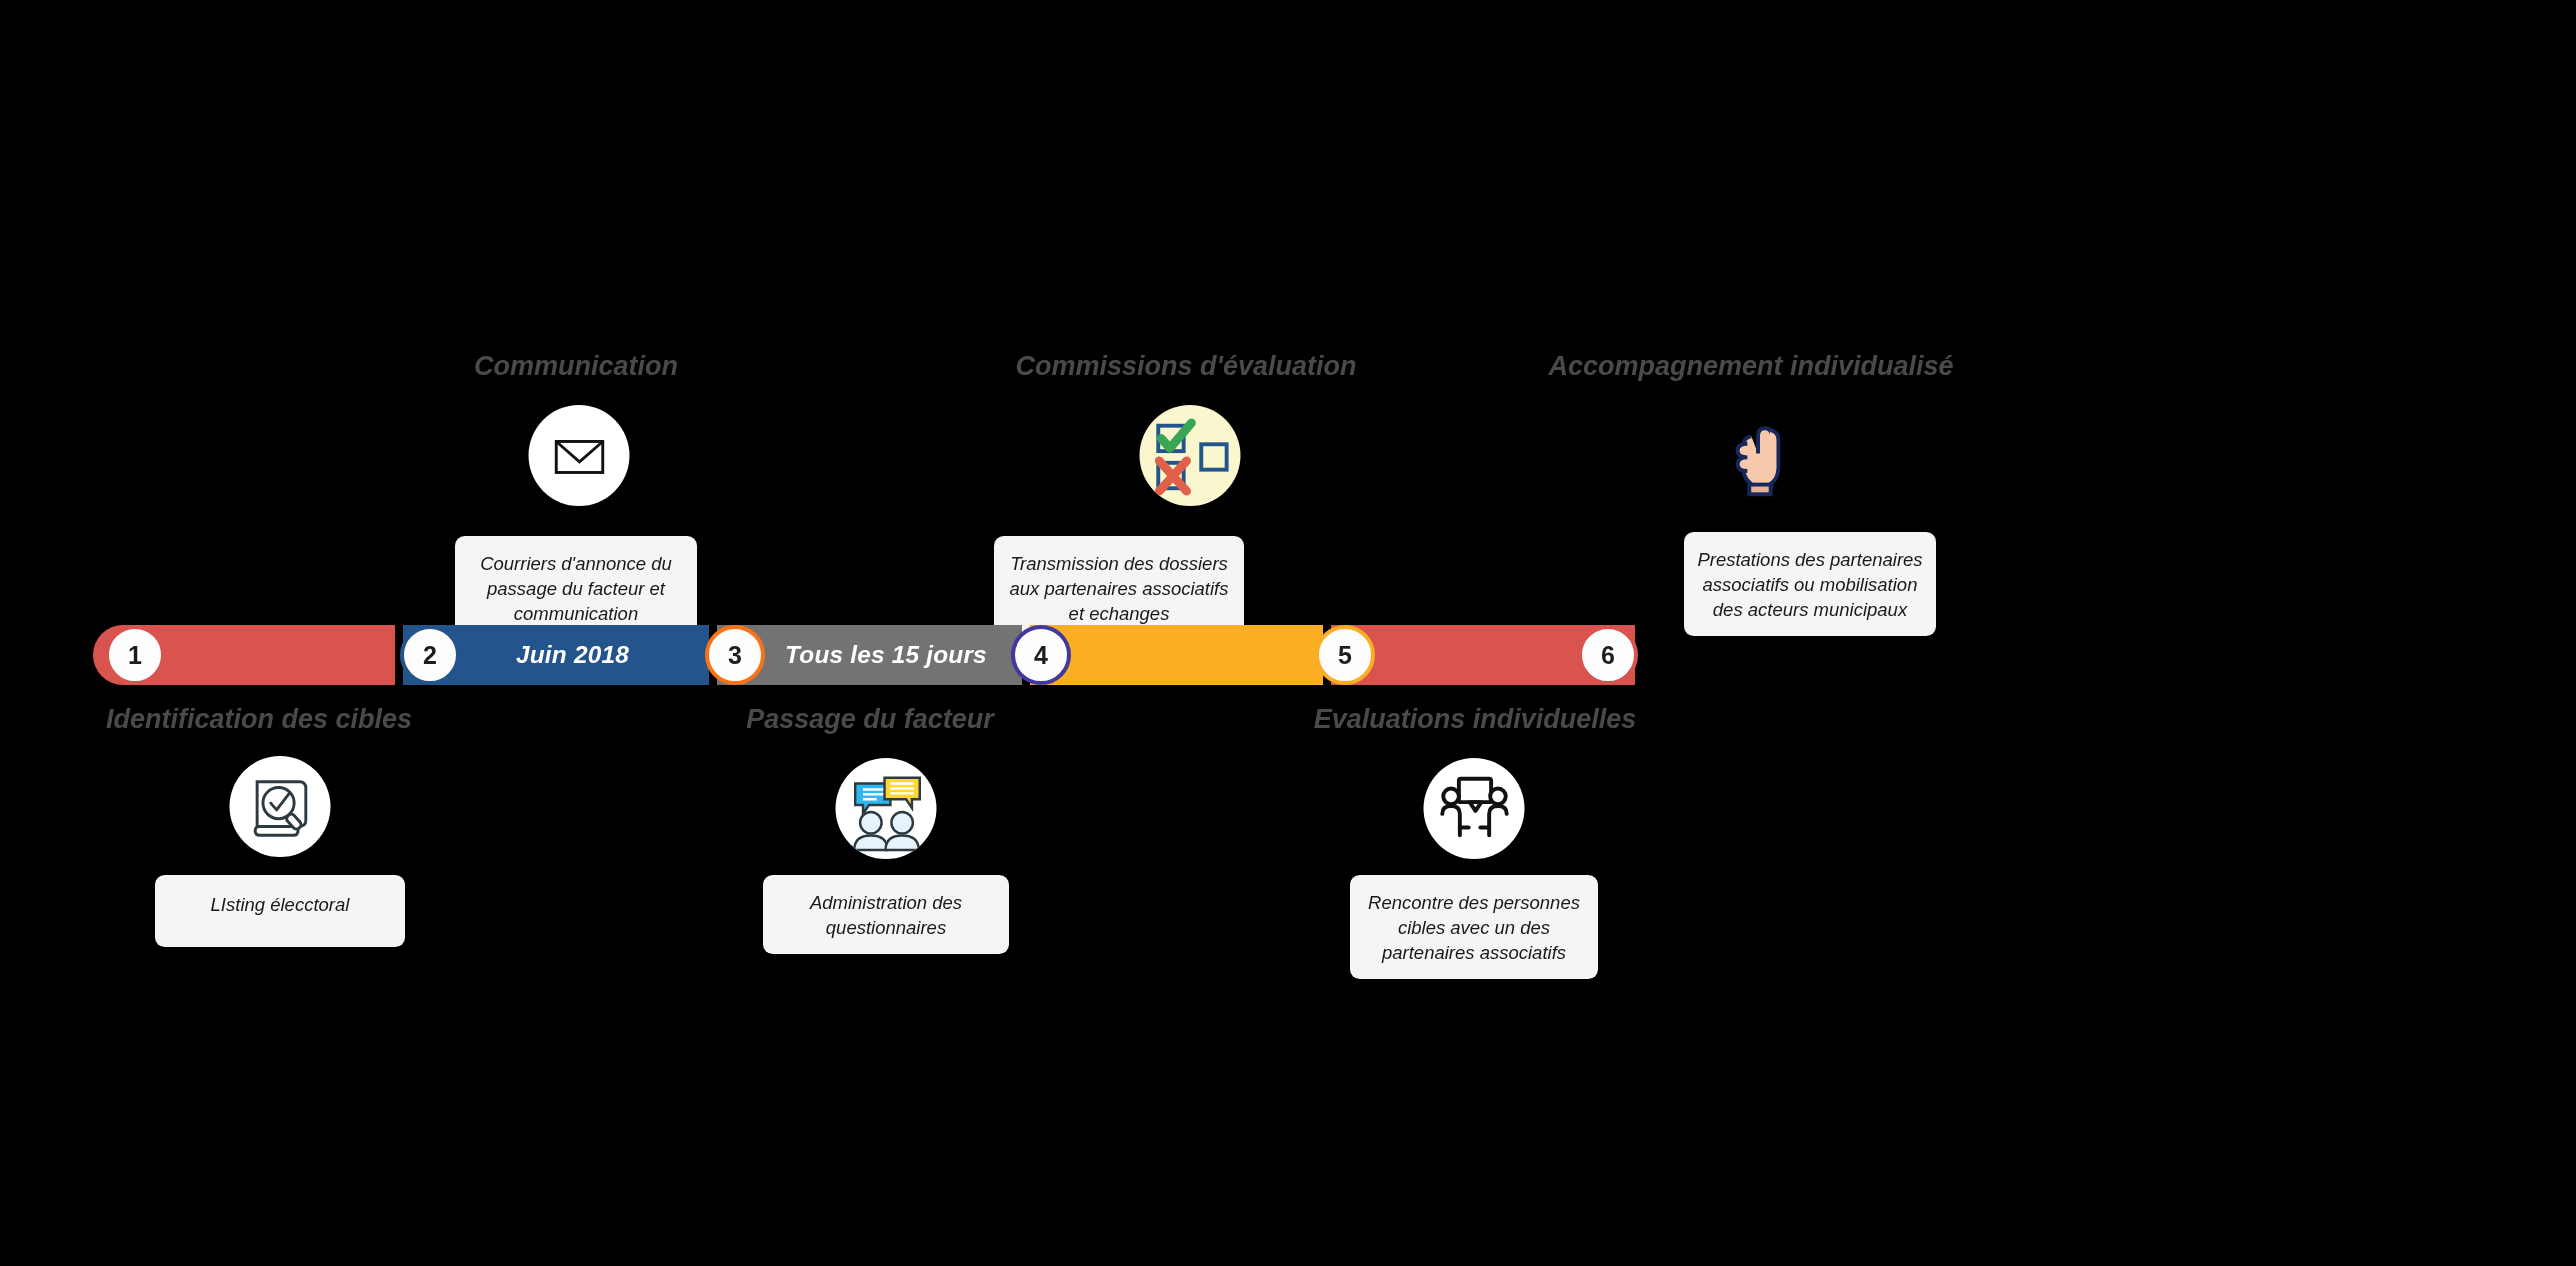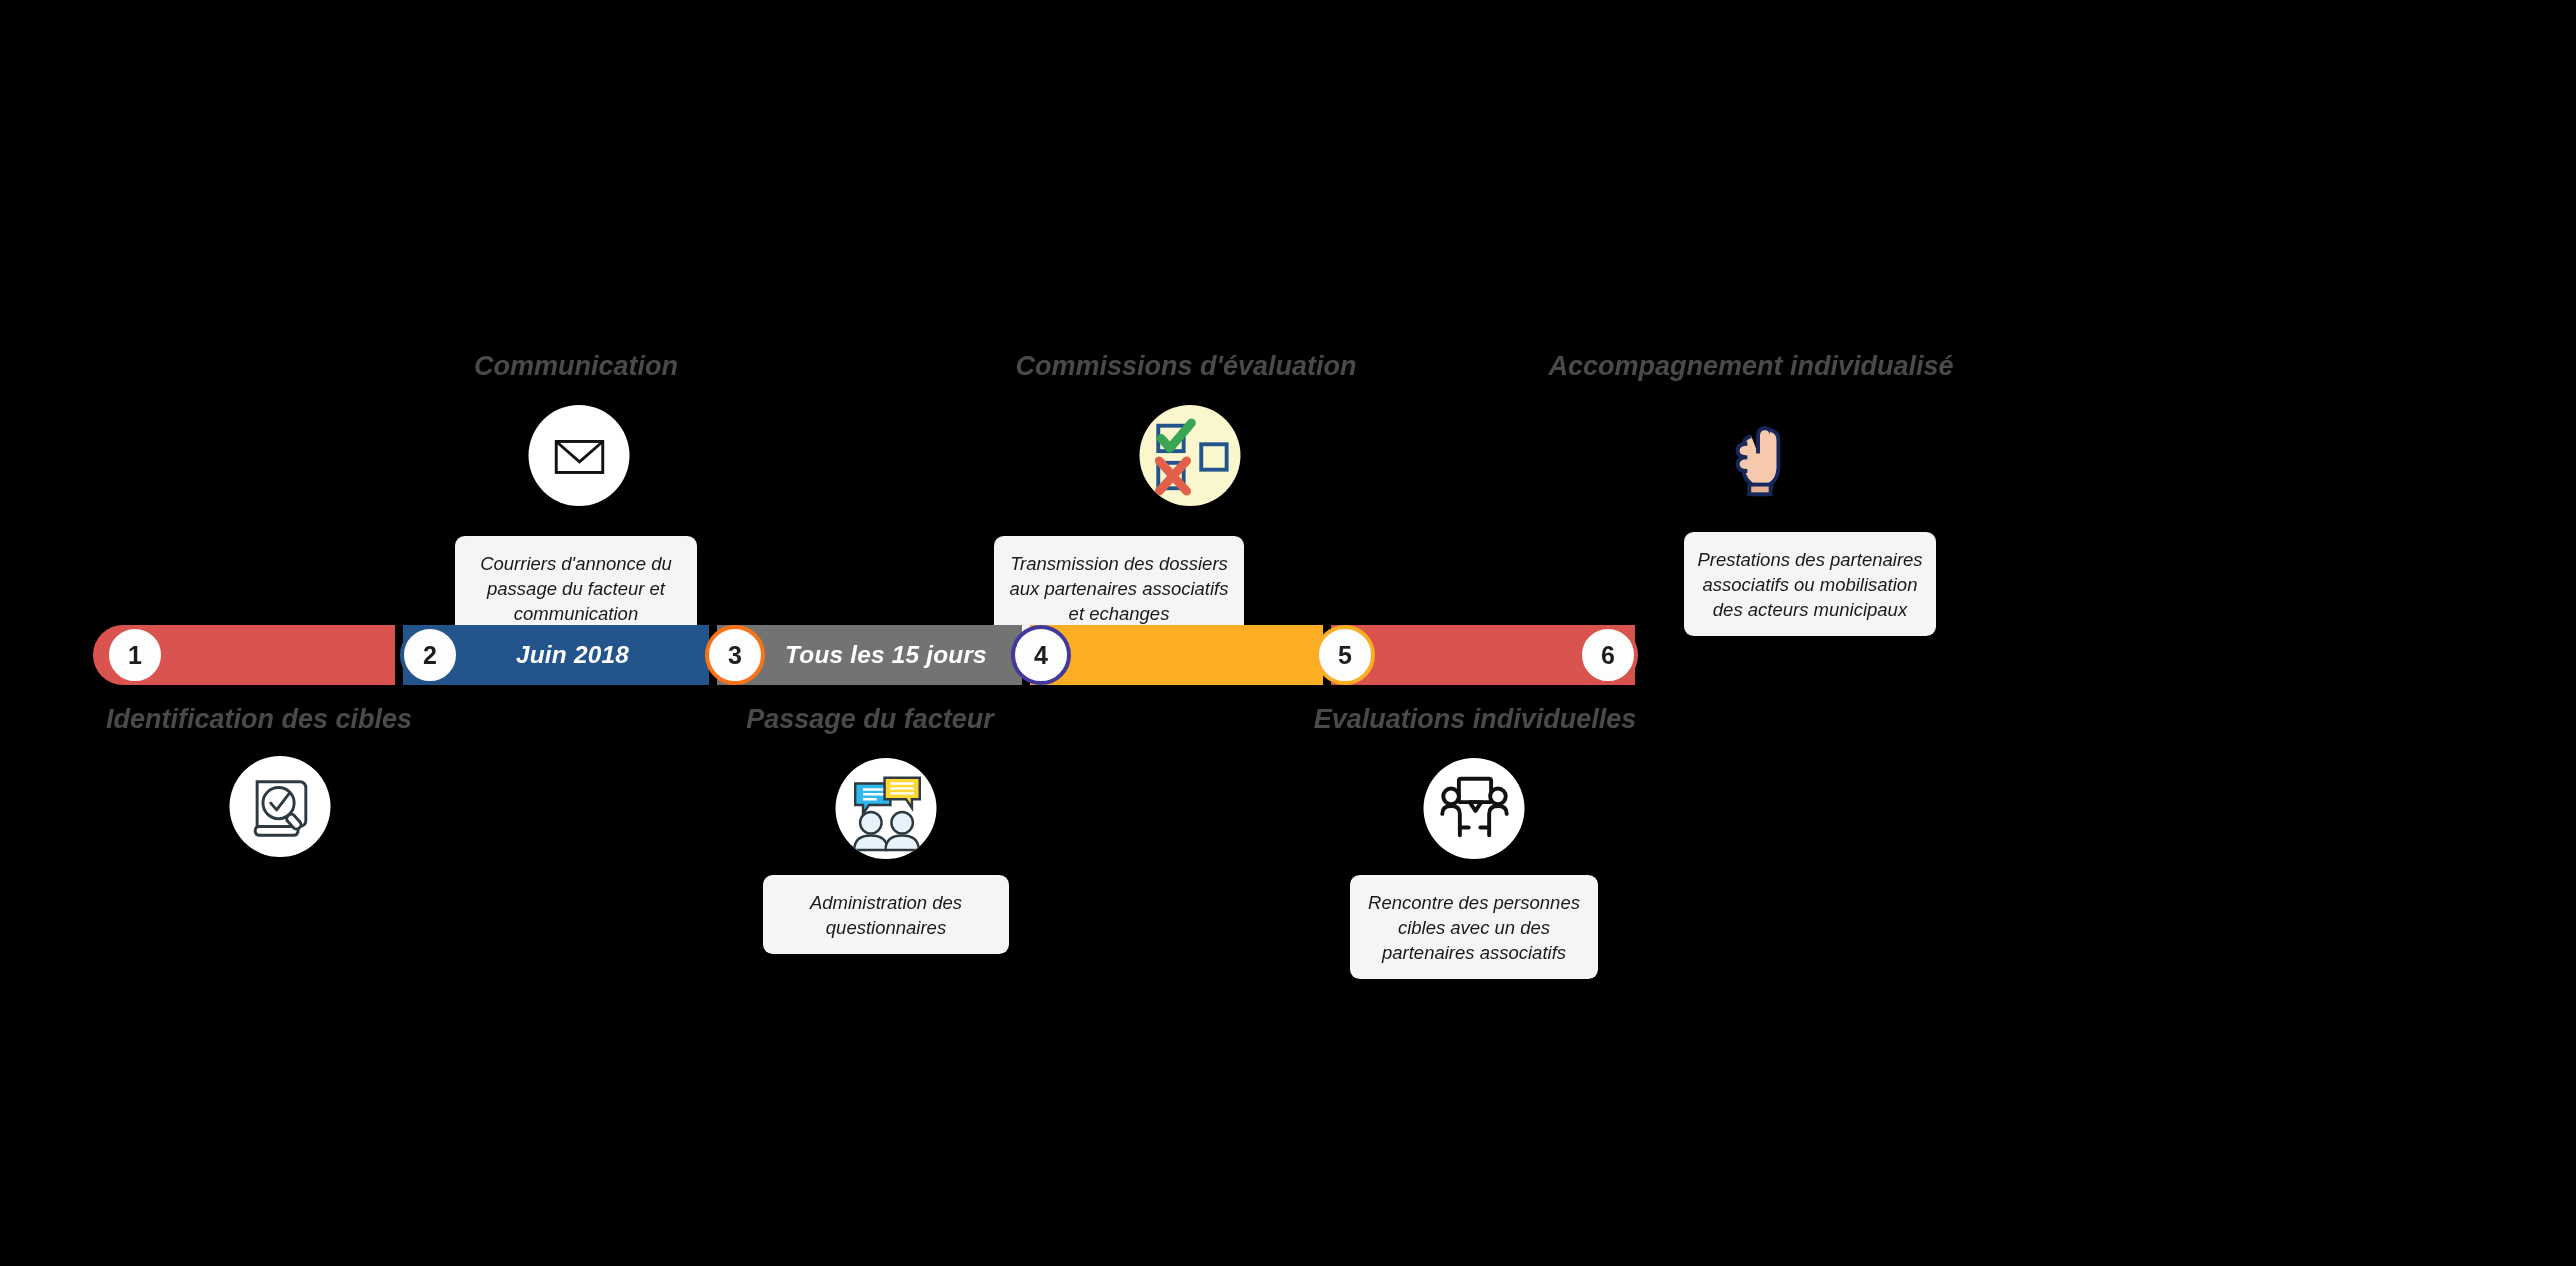--- a/index.html
+++ b/index.html
@@ -182,20 +182,21 @@
   <div class="icon-badge white" style="left:280px; top:756px;">
     <svg width="74" height="74" viewBox="0 0 76 76">
       <path d="M14 12 h44 a6 6 0 0 1 6 6 v34 a6 6 0 0 1 -6 6 h-44 z" fill="#ffffff" stroke="#2d3a42" stroke-width="3"></path>
       <rect x="12" y="58" width="44" height="9" rx="4" fill="#ffffff" stroke="#2d3a42" stroke-width="3"></rect>
       <circle cx="36" cy="34" r="16" fill="#ffffff" stroke="#2d3a42" stroke-width="3"></circle>
       <path d="M28 34 L34 41 L47 24" fill="none" stroke="#2d3a42" stroke-width="3" stroke-linecap="round" stroke-linejoin="round"></path>
       <rect x="47" y="45" width="9" height="17" rx="4" fill="#ffffff" stroke="#2d3a42" stroke-width="3" transform="rotate(-42 51 53)"></rect>
     </svg>
   </div>
 
+  <div class="callout" style="left:280px; top:875px; width:250px; height:72px; padding-top:17.6px;">LIsting élecctoral</div>
 
   <div class="stage-title" style="left:870px; top:704px;">Passage du facteur</div>
 
   <div class="icon-badge white" style="left:886px; top:758px;">
     <svg width="90" height="90" viewBox="0 0 92 92">
       <path d="M14 20 h36 v22 h-22 l-6 9 v-9 h-8 z" fill="#2fb8ef" stroke="#2d3a42" stroke-width="2.5"></path>
       <path d="M22 26 h22 M22 31 h22 M22 36 h14" stroke="#ffffff" stroke-width="2.5"></path>
       <path d="M44 14 h36 v22 h-8 v9 l-6 -9 h-22 z" fill="#fdd835" stroke="#2d3a42" stroke-width="2.5"></path>
       <path d="M50 20 h24 M50 25 h24 M50 30 h24" stroke="#ffffff" stroke-width="2.5"></path>
       <circle cx="30" cy="60" r="11" fill="#e7f3fb" stroke="#2d3a42" stroke-width="2.5"></circle>

